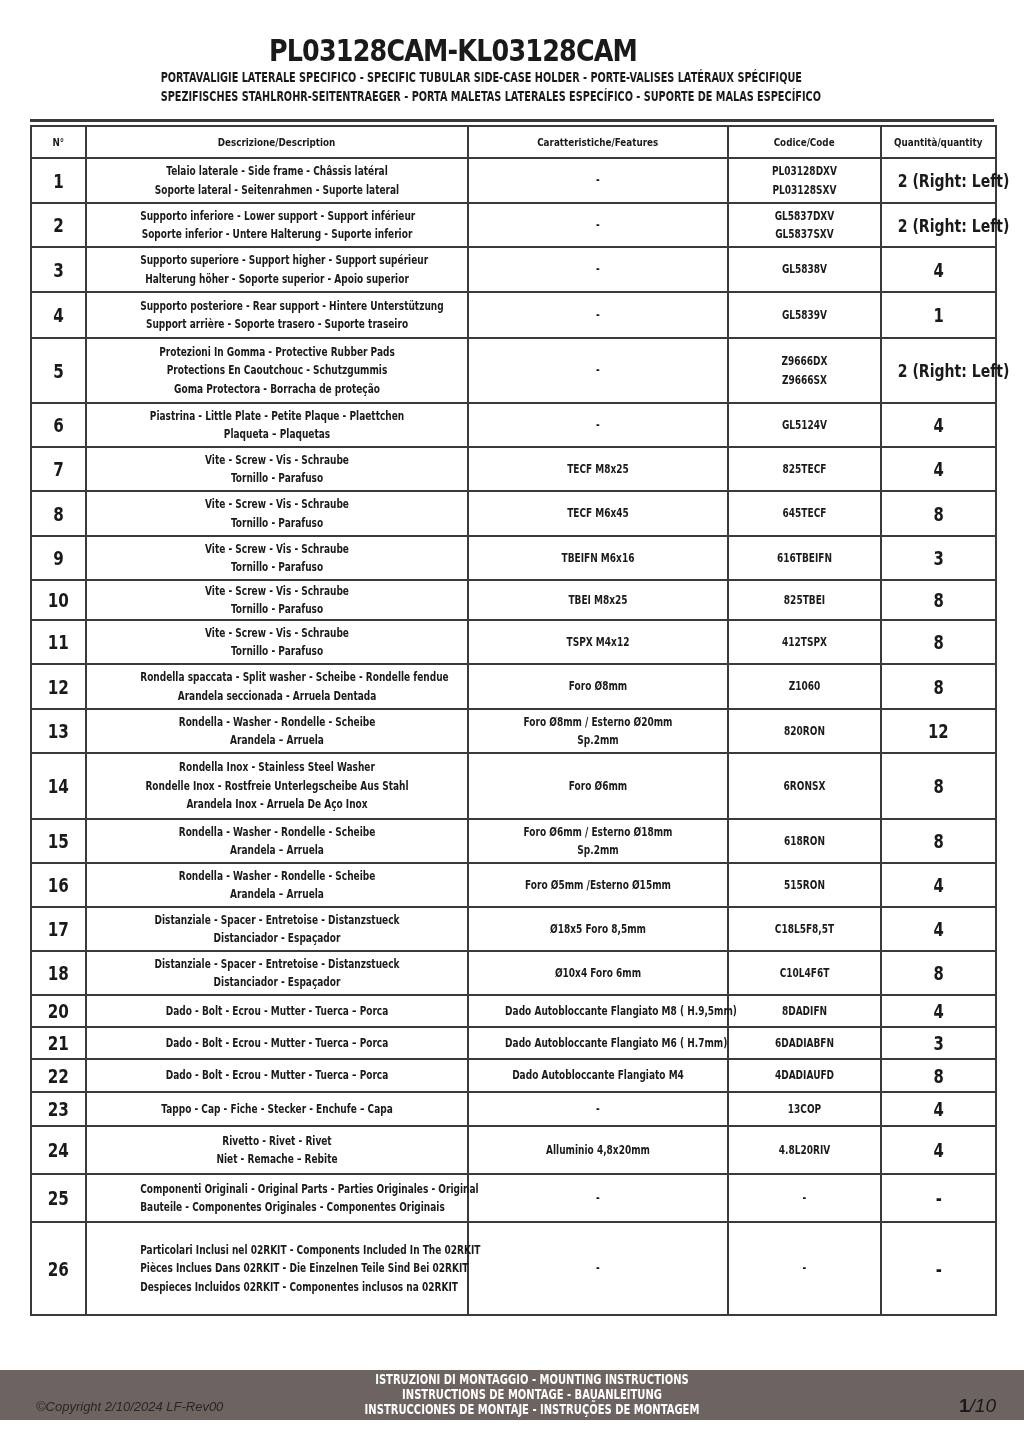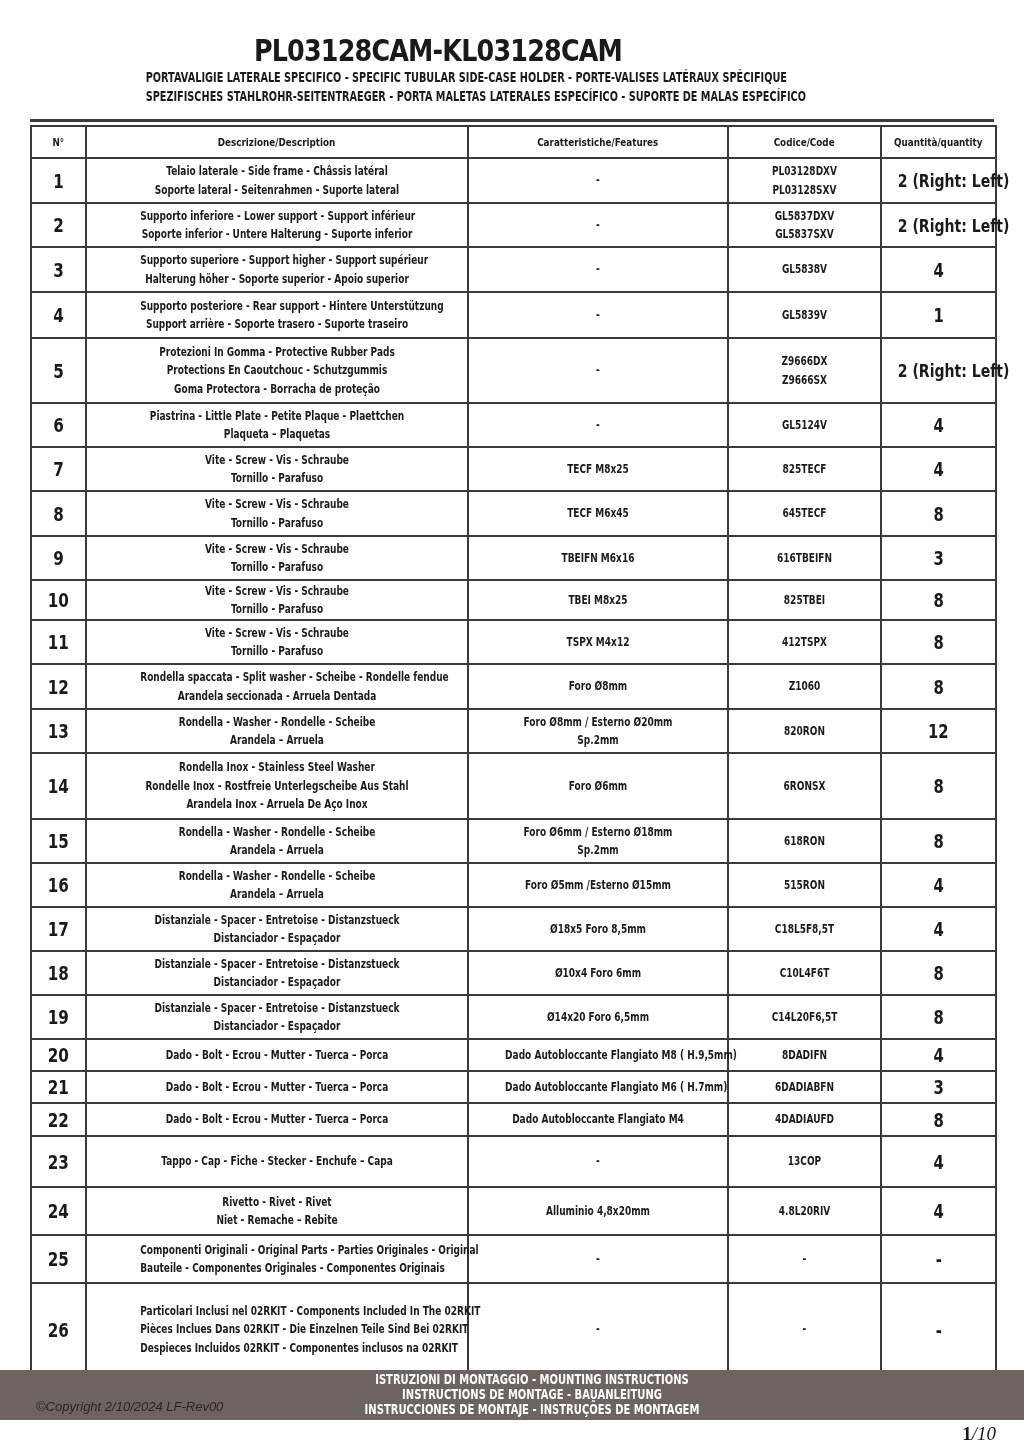--- a/index.html
+++ b/index.html
@@ -1,37 +1,37 @@
 <!DOCTYPE html>
 <html><head>
 <meta charset="utf-8">
 <style>
   html, body { margin: 0; padding: 0; background: #ffffff; }
   body { width: 1024px; height: 1448px; position: relative; overflow: hidden; font-family: "Liberation Sans", sans-serif; color: #1a1a1a; }
-  .header { position: absolute; top: 32px; left: 0; width: 812px; text-align: center; padding-left: 32px; }
+  .header { position: absolute; top: 32px; left: 15px; width: 812px; text-align: center; padding-left: 32px; }
   .title { font-family: "DejaVu Sans", sans-serif; font-weight: bold; font-size: 31px; letter-spacing: -1px; transform: scaleX(0.82); transform-origin: center; line-height: 36px; margin: 0; color: #1a1a1a; }
   .subtitle { font-family: "DejaVu Sans", sans-serif; font-weight: bold; font-size: 13.5px; line-height: 19px; transform: scaleX(0.72); transform-origin: center; white-space: nowrap; margin: 0; color: #1a1a1a; }
   .rule { position: absolute; top: 119px; left: 30px; width: 964px; height: 3px; background: #3a3a3a; }
   table.parts { position: absolute; top: 125px; left: 30px; width: 965px; border-collapse: collapse; table-layout: fixed; }
   table.parts td, table.parts th { border: 2px solid #3a3a3a; text-align: center; vertical-align: middle; padding: 0; }
   table.parts th { height: 30px; font-family: "DejaVu Sans", sans-serif; font-weight: bold; font-size: 11px; }
   .hcell { display: inline-block; transform: scaleX(0.8); white-space: nowrap; }
   .num { font-family: "DejaVu Sans", sans-serif; font-weight: bold; font-size: 19px; }
   .num span { display: inline-block; transform: scaleX(0.8); }
   .desc { font-family: "DejaVu Sans", sans-serif; font-weight: bold; font-size: 12.5px; line-height: 18.5px; }
   .desc .line { display: block; white-space: nowrap; transform: scaleX(0.72); transform-origin: center; }
   .feat, .code { font-family: "DejaVu Sans", sans-serif; font-weight: bold; font-size: 12.5px; line-height: 18.5px; }
   .feat .line, .code .line { display: block; white-space: nowrap; transform: scaleX(0.72); transform-origin: center; }
   .qty { font-family: "DejaVu Sans", sans-serif; font-weight: bold; font-size: 19px; }
   .qty span { display: inline-block; transform: scaleX(0.78); white-space: nowrap; }
   .footer { position: absolute; top: 1370px; left: 0; width: 1024px; height: 50px; background: #6d6461; }
   .footer .copy { position: absolute; left: 36px; top: 29px; font-family: "Liberation Sans", sans-serif; font-style: italic; font-size: 13px; color: #2a2525; }
   .footer .instr { position: absolute; left: 0; width: 1024px; top: 2px; text-align: center; font-family: "DejaVu Sans", sans-serif; font-weight: bold; font-size: 13.5px; line-height: 15px; color: #ffffff; padding-left: 20px; }
   .footer .instr span { display: block; transform: scaleX(0.74); white-space: nowrap; }
-  .footer .page { position: absolute; right: 28px; top: 25px; font-family: Liberation Serif, serif; font-size: 19px; color: #1a1a1a; font-style: italic; margin-top: 28px; }
+  .footer .page { position: absolute; right: 28px; top: 25px; font-family: Liberation Sans, sans-serif; font-size: 19px; color: #1a1a1a; font-style: italic; }
   .footer .page b { font-style: normal; }
 </style>
 </head>
 <body>
 
 <div class="header">
   <div class="title">PL03128CAM-KL03128CAM</div>
   <div class="subtitle">PORTAVALIGIE LATERALE SPECIFICO  -  SPECIFIC TUBULAR SIDE-CASE HOLDER  - PORTE-VALISES LATÉRAUX SPÉCIFIQUE</div>
   <div class="subtitle">SPEZIFISCHES STAHLROHR-SEITENTRAEGER - PORTA MALETAS LATERALES ESPECÍFICO - SUPORTE DE MALAS ESPECÍFICO</div>
 </div>
@@ -307,34 +307,20 @@
           <span class="line">Distanciador - Espaçador</span>
         </td>
         <td class="feat">
           <span class="line">Ø10x4 Foro 6mm</span>
         </td>
         <td class="code">
           <span class="line">C10L4F6T</span>
         </td>
         <td class="qty"><span>8</span></td>
       </tr>
-      <tr style="height: 44px;">
-        <td class="num"><span>19</span></td>
-        <td class="desc">
-          <span class="line">Distanziale - Spacer - Entretoise - Distanzstueck</span>
-          <span class="line">Distanciador - Espaçador</span>
-        </td>
-        <td class="feat">
-          <span class="line">Ø14x20 Foro 6,5mm</span>
-        </td>
-        <td class="code">
-          <span class="line">C14L20F6,5T</span>
-        </td>
-        <td class="qty"><span>8</span></td>
-      </tr>
       <tr style="height: 32px;">
         <td class="num"><span>20</span></td>
         <td class="desc">
           <span class="line">Dado - Bolt - Ecrou - Mutter - Tuerca – Porca</span>
         </td>
         <td class="feat">
           <span class="line">Dado Autobloccante  Flangiato M8 ( H.9,5mm)</span>
         </td>
         <td class="code">
           <span class="line">8DADIFN</span>
@@ -360,21 +346,21 @@
           <span class="line">Dado - Bolt - Ecrou - Mutter - Tuerca – Porca</span>
         </td>
         <td class="feat">
           <span class="line">Dado Autobloccante  Flangiato M4</span>
         </td>
         <td class="code">
           <span class="line">4DADIAUFD</span>
         </td>
         <td class="qty"><span>8</span></td>
       </tr>
-      <tr style="height: 51px;">
+      <tr style="height: 34px;">
         <td class="num"><span>23</span></td>
         <td class="desc">
           <span class="line">Tappo - Cap - Fiche - Stecker - Enchufe – Capa</span>
         </td>
         <td class="feat">
           <span class="line">-</span>
         </td>
         <td class="code">
           <span class="line">13COP</span>
         </td>

